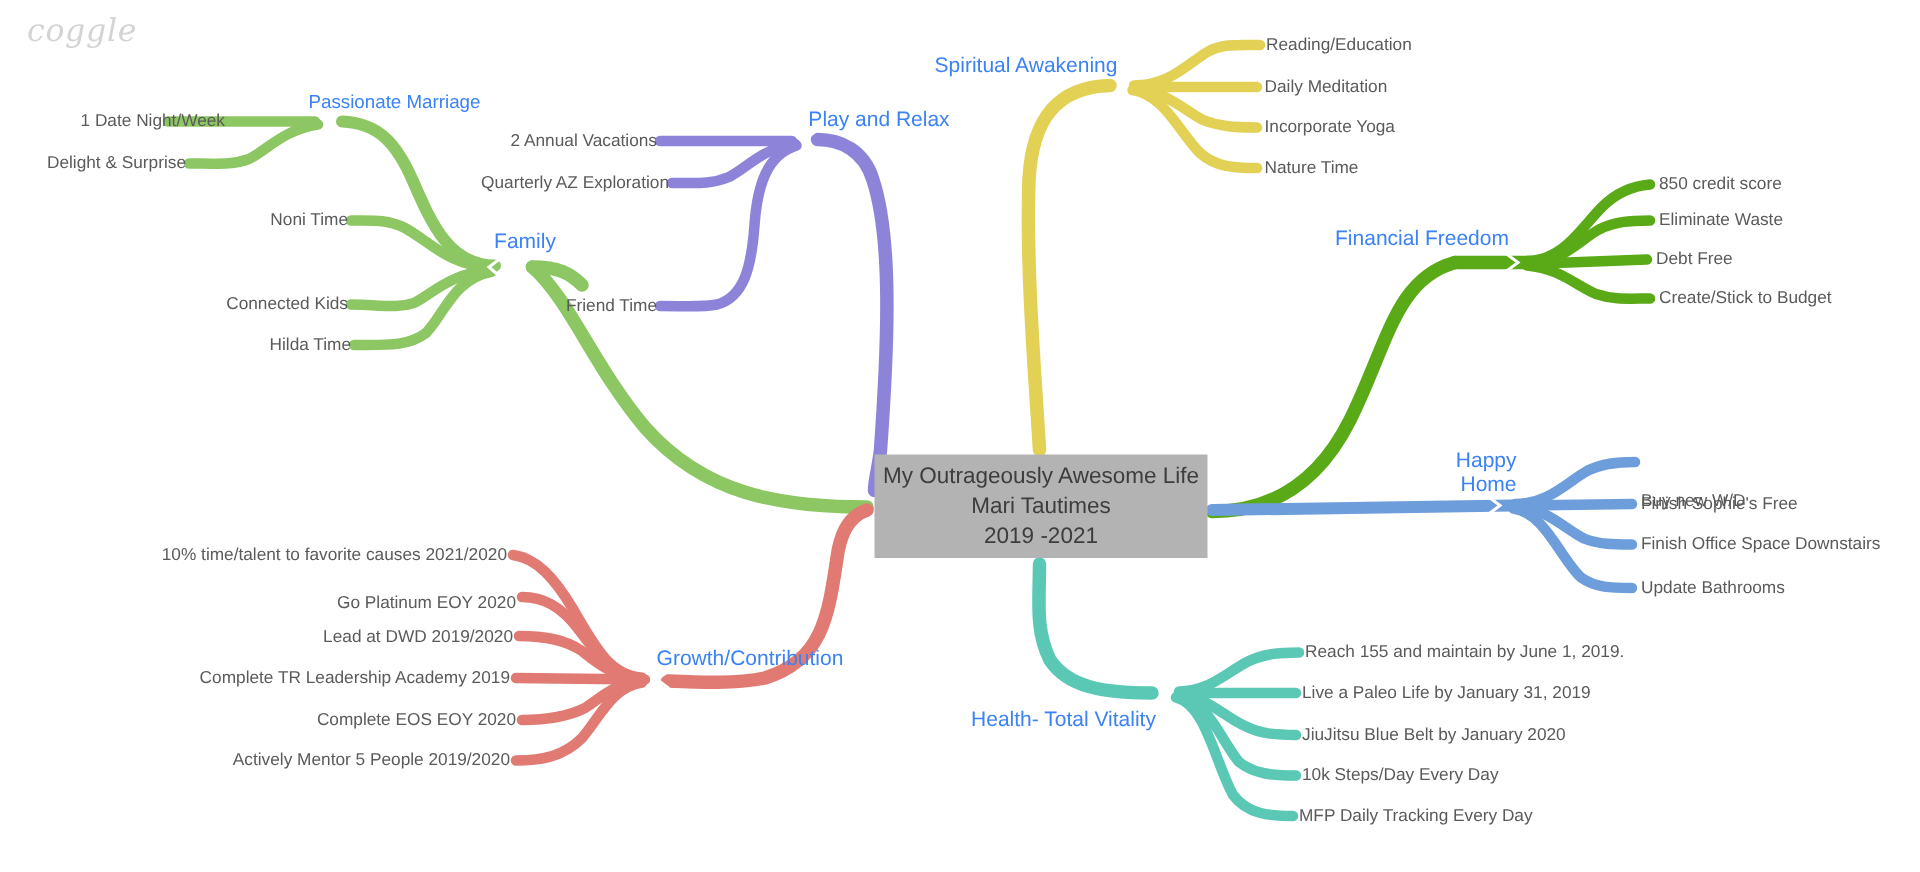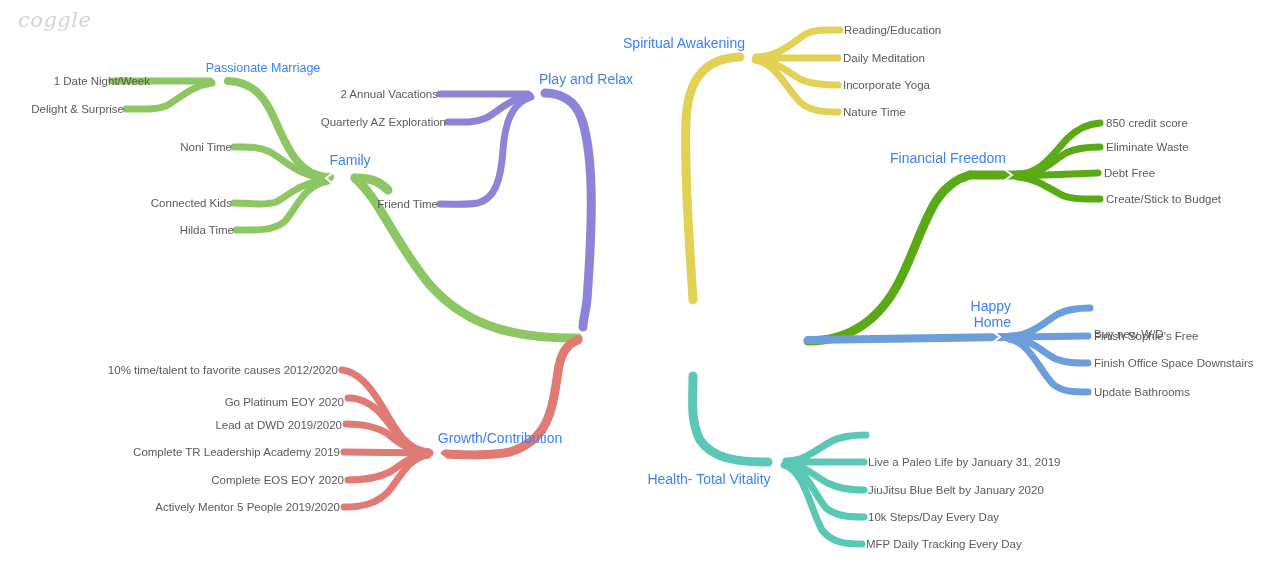--- a/index.html
+++ b/index.html
@@ -134,20 +134,25 @@
     <path fill="none" stroke="#e07a72" stroke-width="7" stroke-linecap="round" d="M 428 452 C 408 450 398 436 386 420 C 374 404 362 398 348 398"></path>
     <path fill="none" stroke="#e07a72" stroke-width="7" stroke-linecap="round" d="M 428 452 C 408 451 398 442 388 434 C 376 426 362 424 346 424"></path>
     <path fill="none" stroke="#e07a72" stroke-width="7" stroke-linecap="round" d="M 430 453 L 344 452"></path>
     <path fill="none" stroke="#e07a72" stroke-width="7" stroke-linecap="round" d="M 428 454 C 408 456 400 466 390 472 C 378 478 364 480 348 480"></path>
     <path fill="none" stroke="#e07a72" stroke-width="7" stroke-linecap="round" d="M 428 455 C 408 458 400 478 388 492 C 376 504 362 507 344 507"></path>
     <path fill="none" stroke="#ffffff" stroke-width="2" d="M 446 447 L 438 453 L 446 459"></path>
   </svg>
 
   <div class="logo">coggle</div>
 
+  <div class="center-node">
+    <div>My Outrageously Awesome Life</div>
+    <div>Mari Tautimes</div>
+    <div>2019 -2021</div>
+  </div>
 
   <div class="node branch calign" style="left:350px; top:160px;">Family</div>
   <div class="node branch calign" style="left:263px; top:68px; font-size:12.5px;">Passionate Marriage</div>
   <div class="node leaf ralign" style="left:110px; top:81px;margin-left:40px;">1 Date Night/Week</div>
   <div class="node leaf ralign" style="left:124px; top:109px;">Delight &amp; Surprise</div>
   <div class="node leaf ralign" style="left:232px; top:147px;">Noni Time</div>
   <div class="node leaf ralign" style="left:232px; top:203px;">Connected Kids</div>
   <div class="node leaf ralign" style="left:234px; top:230px;">Hilda Time</div>
 
   <div class="node branch calign" style="left:586px; top:79px;">Play and Relax</div>
@@ -170,26 +175,27 @@
   <div class="node branch two-line calign" style="left:971px; top:314px; width:80px;">
     <span>Happy</span><br>
     <span>Home</span>
   </div>
   <div class="node leaf lalign" style="left:1094px; top:309px;margin-top:25px;">Buy new W/D</div>
   <div class="node leaf lalign" style="left:1094px; top:336px;">Finish Sophie's Free</div>
   <div class="node leaf lalign" style="left:1094px; top:363px;">Finish Office Space Downstairs</div>
   <div class="node leaf lalign" style="left:1094px; top:392px;">Update Bathrooms</div>
 
   <div class="node branch calign" style="left:709px; top:479px;">Health- Total Vitality</div>
+  <div class="node leaf lalign" style="left:870px; top:435px;">Reach 155 and maintain by June 1, 2019.</div>
   <div class="node leaf lalign" style="left:868px; top:462px;">Live a Paleo Life by January 31, 2019</div>
   <div class="node leaf lalign" style="left:868px; top:490px;">JiuJitsu Blue Belt by January 2020</div>
   <div class="node leaf lalign" style="left:868px; top:517px;">10k Steps/Day Every Day</div>
   <div class="node leaf lalign" style="left:866px; top:544px;">MFP Daily Tracking Every Day</div>
 
   <div class="node branch calign" style="left:500px; top:438px;">Growth/Contribution</div>
-  <div class="node leaf ralign" style="left:338px; top:370px;">10% time/talent to favorite causes 2012/2020</div>
+  <div class="node leaf ralign" style="left:338px; top:370px;">10% time/talent to favorite causes 2021/2020</div>
   <div class="node leaf ralign" style="left:344px; top:402px;">Go Platinum EOY 2020</div>
   <div class="node leaf ralign" style="left:342px; top:425px;">Lead at DWD 2019/2020</div>
   <div class="node leaf ralign" style="left:340px; top:452px;">Complete TR Leadership Academy 2019</div>
   <div class="node leaf ralign" style="left:344px; top:480px;">Complete EOS EOY 2020</div>
   <div class="node leaf ralign" style="left:340px; top:507px;">Actively Mentor 5 People 2019/2020</div>
 
 </div>
 
 </body></html>

